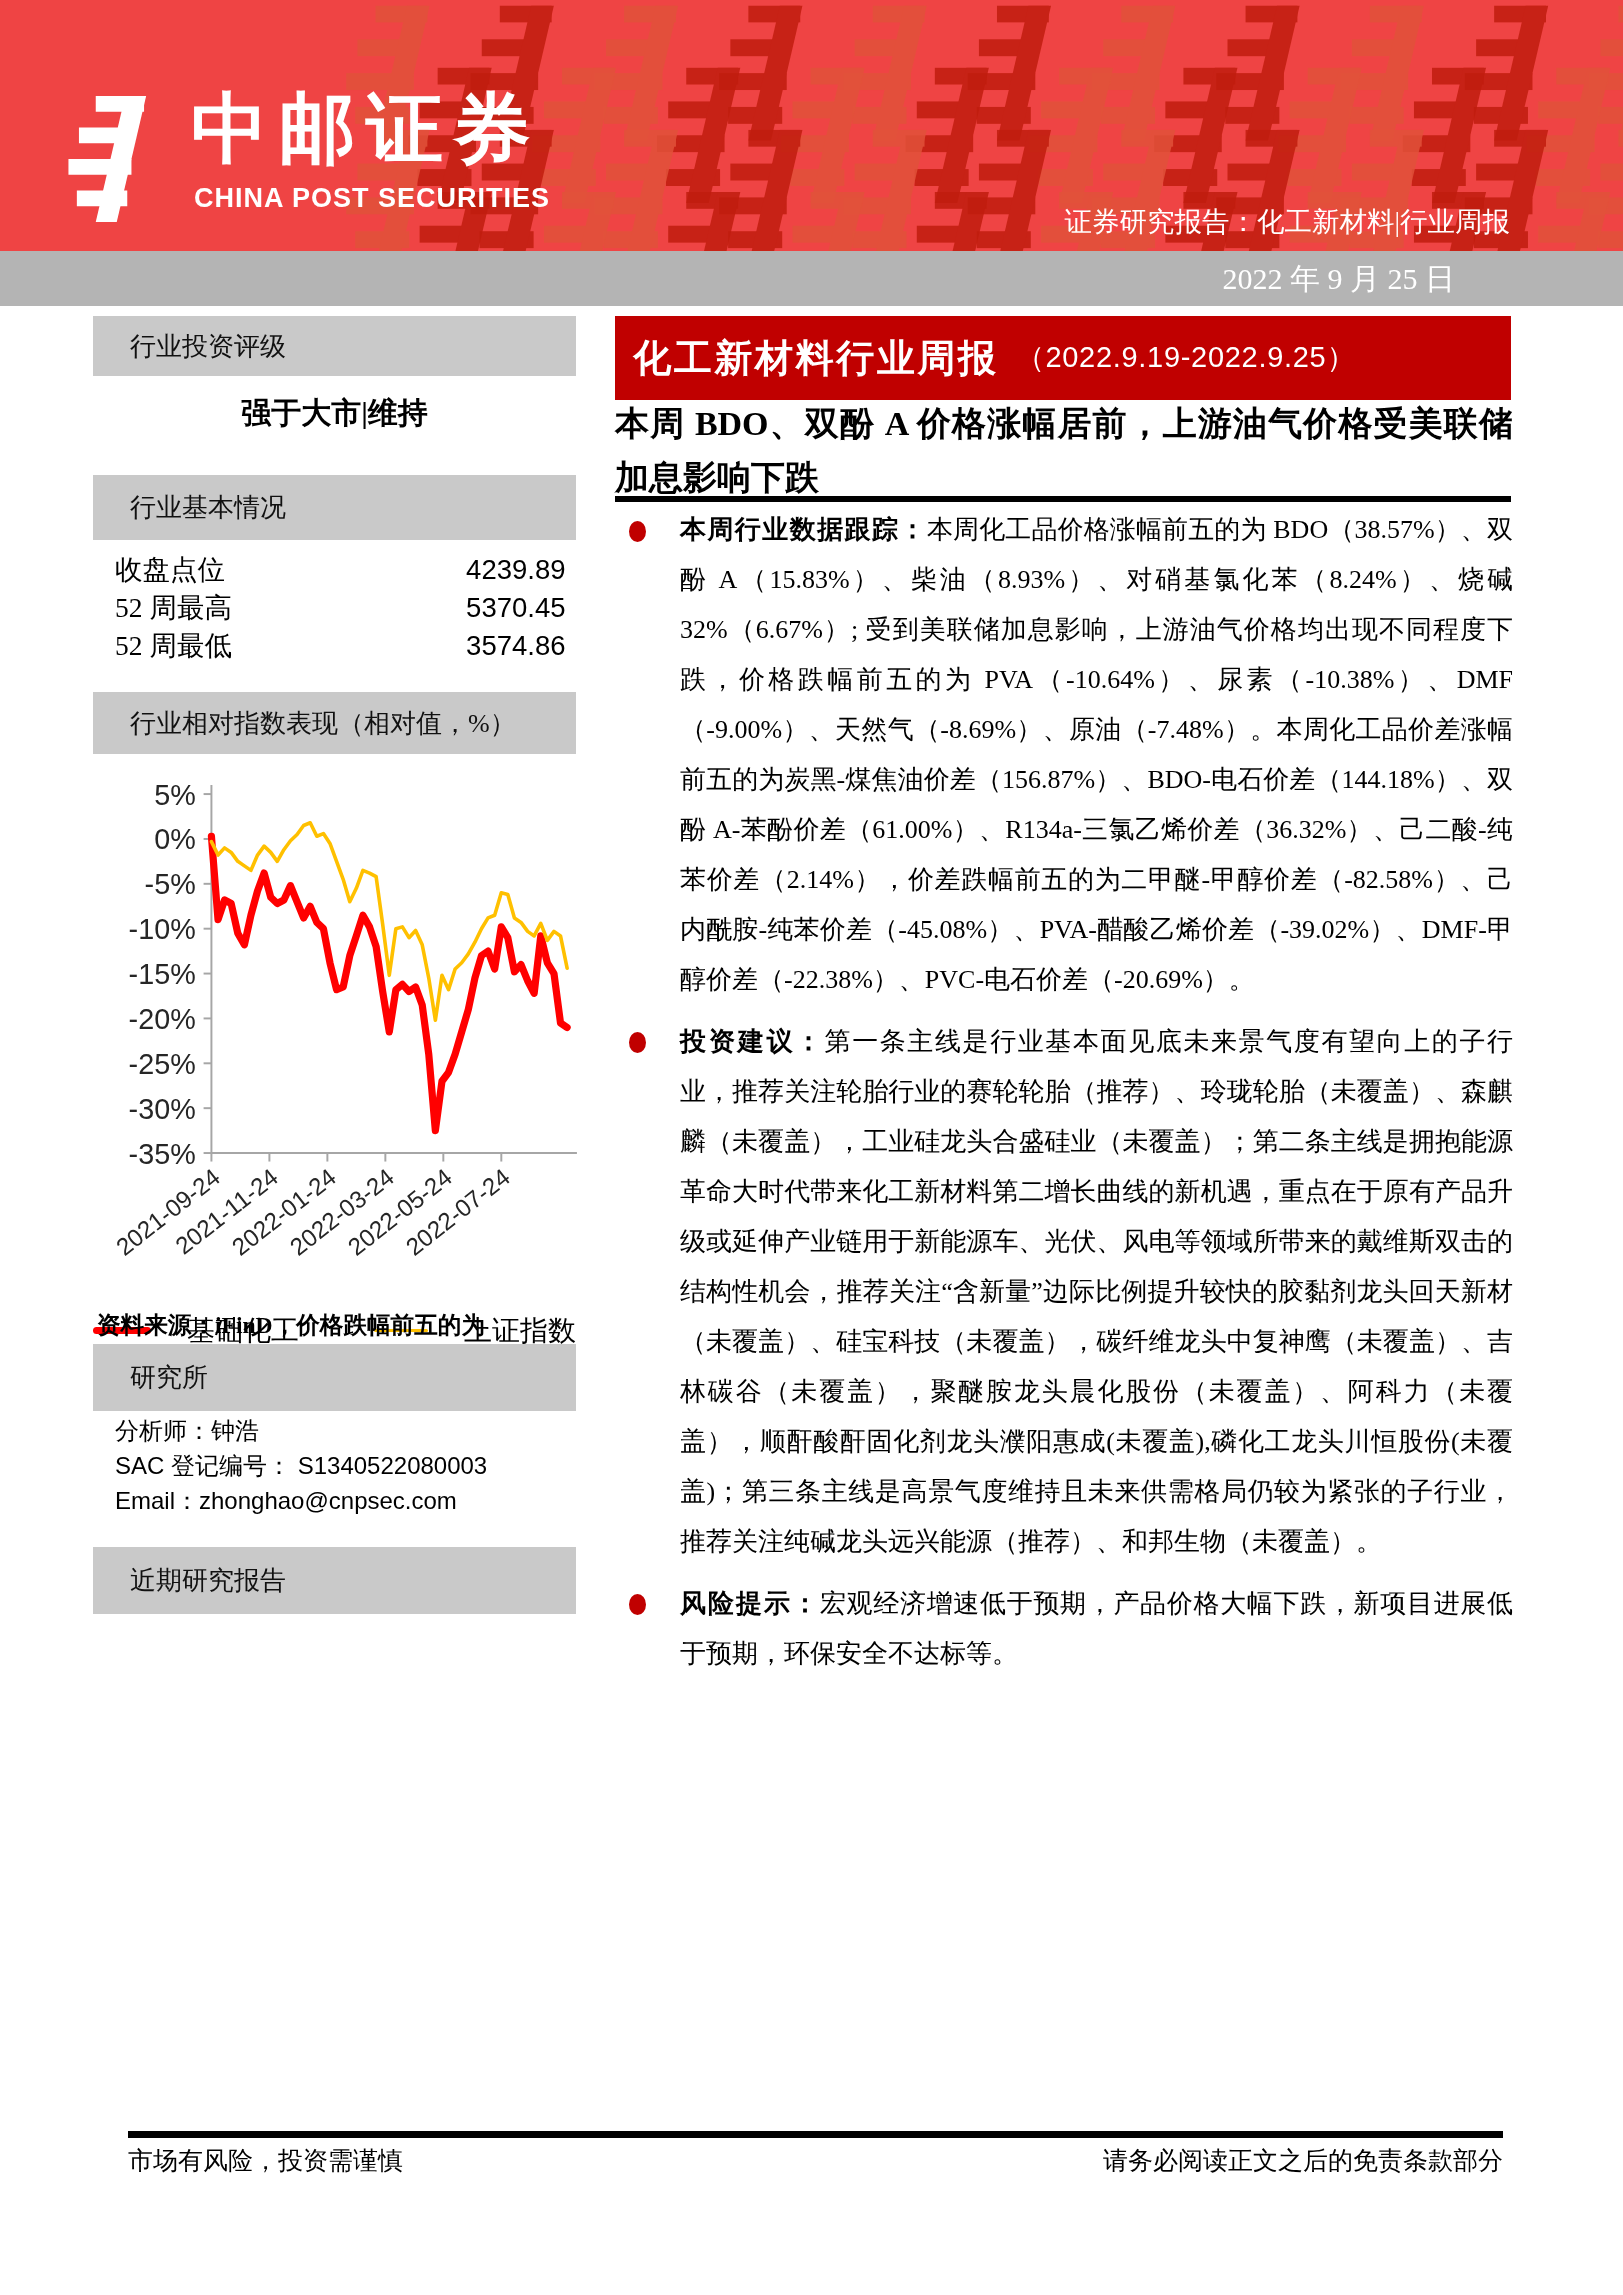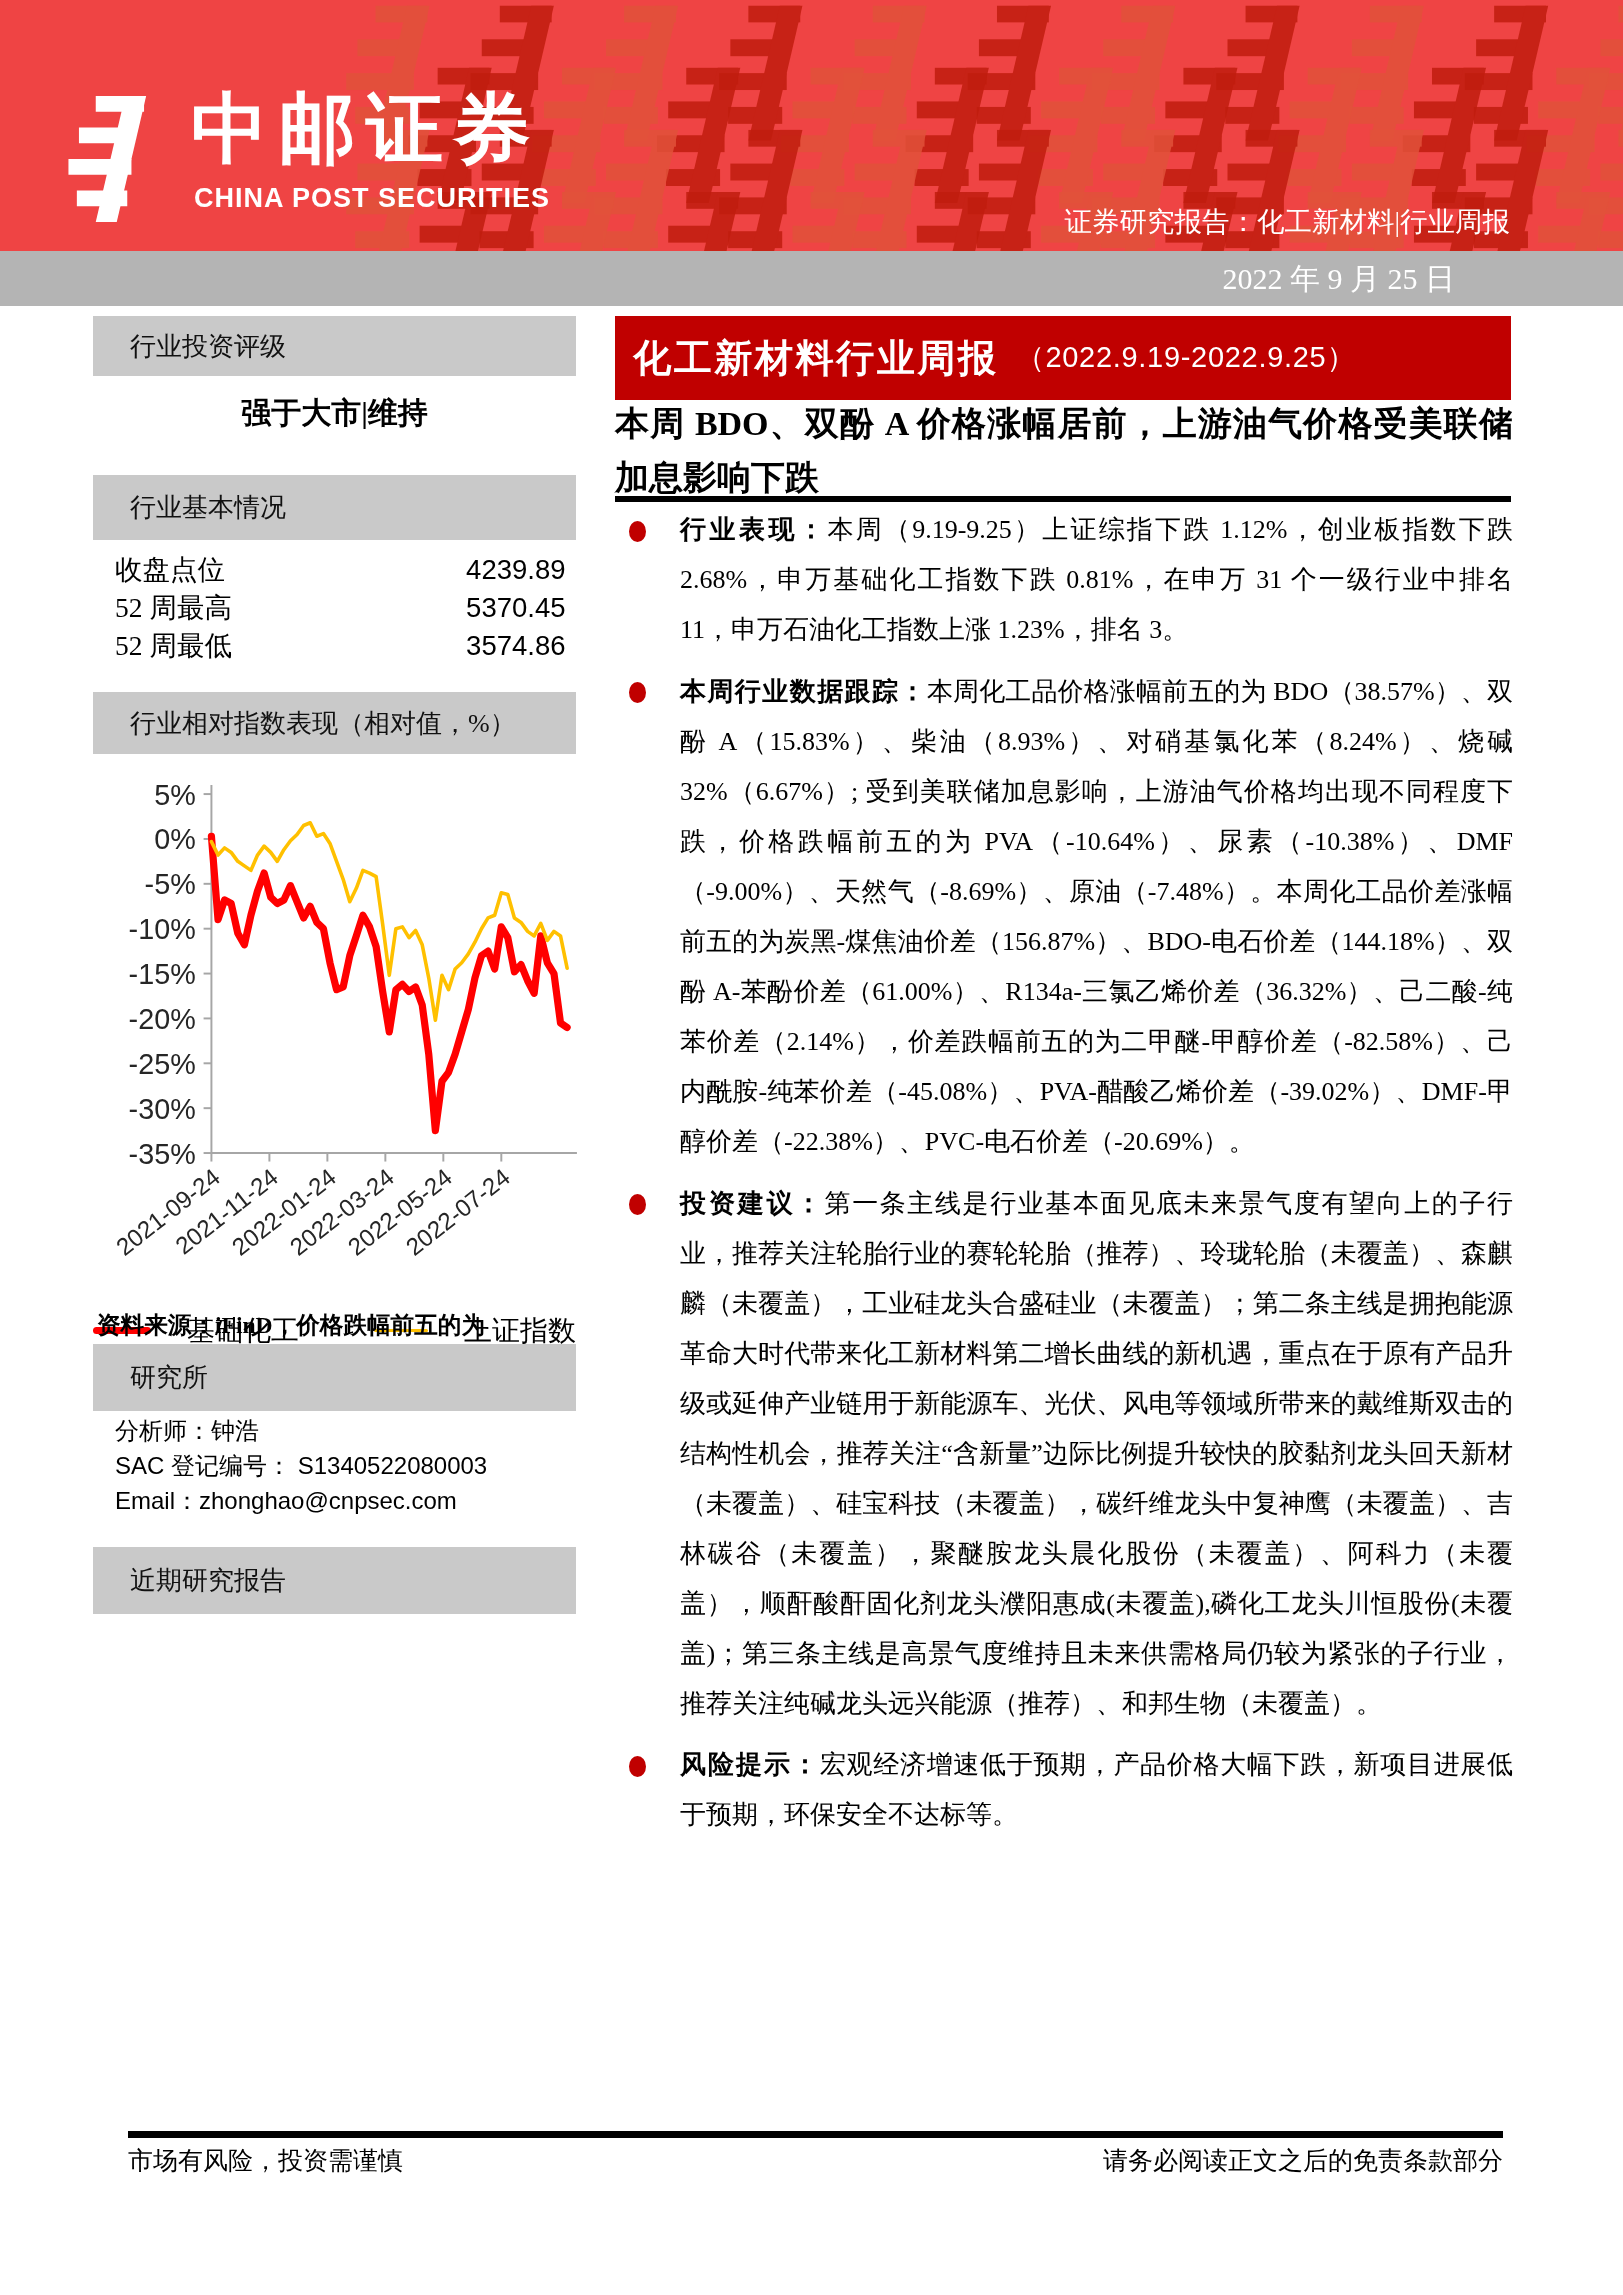--- a/index.html
+++ b/index.html
@@ -233,23 +233,20 @@
 <div class="abs title-bar">
   <span class="t1">化工新材料行业周报</span>
   <span class="t2">（2022.9.19-2022.9.25）</span>
 </div>
 
 <div class="abs subtitle">本周 BDO、双酚 A 价格涨幅居前，上游油气价格受美联储加息影响下跌</div>
 <div class="abs black-rule"></div>
 
 <div class="abs bullets">
   <div class="bullet">
-    <span class="dot"></span><b>行业表现：</b><span>本周（9.19-9.25）上证综指下跌 1.12%，创业板指数下跌 2.68%，申万基础化工指数下跌 0.81%，在申万 31 个一级行业中排名 11，申万石油化工指数上涨 1.23%，排名 3。</span>
-  </div>
-  <div class="bullet">
     <span class="dot"></span><b>本周行业数据跟踪：</b><span>本周化工品价格涨幅前五的为 BDO（38.57%）、双酚 A（15.83%）、柴油（8.93%）、对硝基氯化苯（8.24%）、烧碱 32%（6.67%）; 受到美联储加息影响，上游油气价格均出现不同程度下跌，价格跌幅前五的为 PVA（-10.64%）、尿素（-10.38%）、DMF（-9.00%）、天然气（-8.69%）、原油（-7.48%）。本周化工品价差涨幅前五的为炭黑-煤焦油价差（156.87%）、BDO-电石价差（144.18%）、双酚 A-苯酚价差（61.00%）、R134a-三氯乙烯价差（36.32%）、己二酸-纯苯价差（2.14%），价差跌幅前五的为二甲醚-甲醇价差（-82.58%）、己内酰胺-纯苯价差（-45.08%）、PVA-醋酸乙烯价差（-39.02%）、DMF-甲醇价差（-22.38%）、PVC-电石价差（-20.69%）。</span>
   </div>
   <div class="bullet">
     <span class="dot"></span><b>投资建议：</b><span>第一条主线是行业基本面见底未来景气度有望向上的子行业，推荐关注轮胎行业的赛轮轮胎（推荐）、玲珑轮胎（未覆盖）、森麒麟（未覆盖），工业硅龙头合盛硅业（未覆盖）；第二条主线是拥抱能源革命大时代带来化工新材料第二增长曲线的新机遇，重点在于原有产品升级或延伸产业链用于新能源车、光伏、风电等领域所带来的戴维斯双击的结构性机会，推荐关注“含新量”边际比例提升较快的胶黏剂龙头回天新材（未覆盖）、硅宝科技（未覆盖），碳纤维龙头中复神鹰（未覆盖）、吉林碳谷（未覆盖），聚醚胺龙头晨化股份（未覆盖）、阿科力（未覆盖），顺酐酸酐固化剂龙头濮阳惠成(未覆盖),磷化工龙头川恒股份(未覆盖)；第三条主线是高景气度维持且未来供需格局仍较为紧张的子行业，推荐关注纯碱龙头远兴能源（推荐）、和邦生物（未覆盖）。</span>
   </div>
   <div class="bullet">
     <span class="dot"></span><b>风险提示：</b><span>宏观经济增速低于预期，产品价格大幅下跌，新项目进展低于预期，环保安全不达标等。</span>
   </div>
 </div>
 

